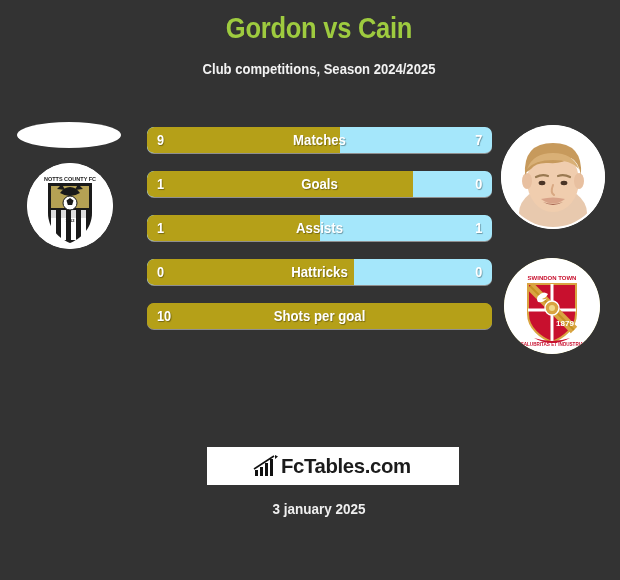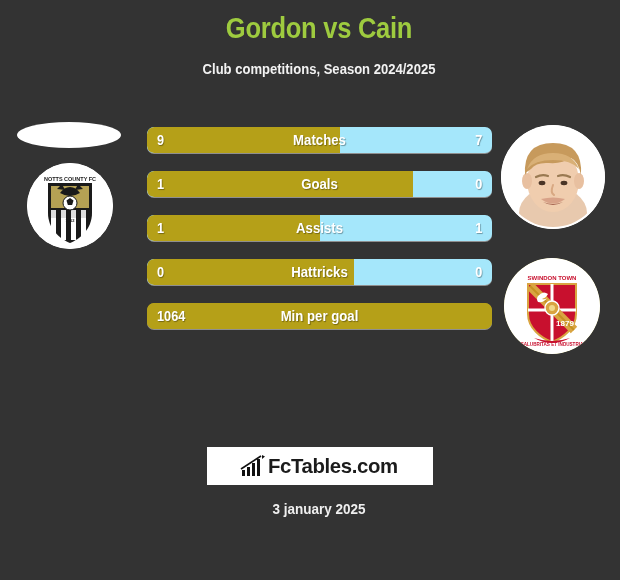--- a/index.html
+++ b/index.html
@@ -160,21 +160,21 @@
     text-shadow: 1px 1px 1px rgba(0,0,0,0.35);
     white-space: nowrap;
     pointer-events: none;
   }
 
   
   .logo {
     position: absolute;
     left: 198px;
     top: 447px;
-    width: 226px;
+    width: 252px;
     height: 38px;
     background: #ffffff;
     display: flex;
     align-items: center;
     justify-content: center;
     gap: 0;
   }
   .logo-text {
     color: #1b1b1b;
     font-size: 21px;
@@ -301,22 +301,22 @@
           <div class="fill-left" style="width: 60%;"></div>
         </div>
         <div class="val val-left">0</div>
         <div class="val val-right">0</div>
         <div class="lab">Hattricks</div>
       </div>
       <div class="row solid">
         <div class="bar solid">
           <div class="fill-left" style="width: 100%;"></div>
         </div>
-        <div class="val val-left">1064</div>
-        <div class="lab">Min per goal</div>
+        <div class="val val-left">10</div>
+        <div class="lab">Shots per goal</div>
       </div>
     </div>
 
   <div class="logo">
     <svg width="26" height="24" viewBox="0 0 26 24">
       <path d="M2 22 h3 v-6 h-3 z" fill="#111111"></path>
       <path d="M7 22 h3 v-9 h-3 z" fill="#111111"></path>
       <path d="M12 22 h3 v-13 h-3 z" fill="#111111"></path>
       <path d="M17 22 h3 v-17 h-3 z" fill="#111111"></path>
       <path d="M1 15 L21 2" stroke="#111111" stroke-width="1.6" fill="none"></path>

